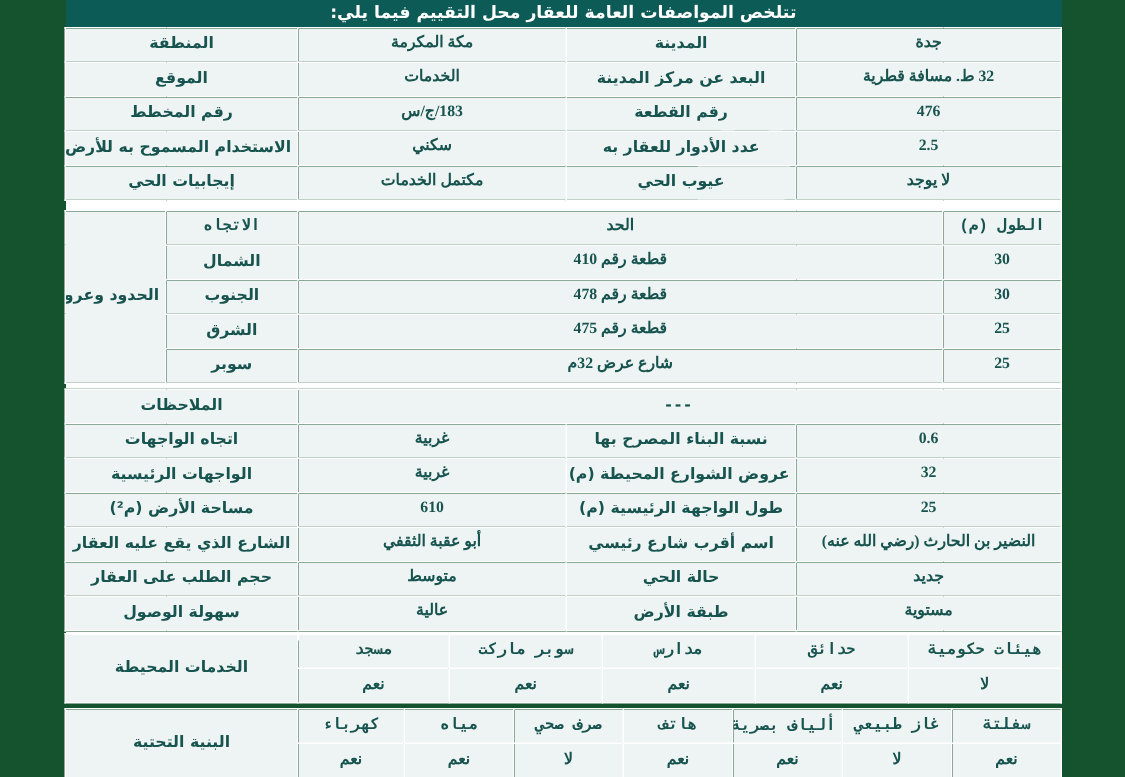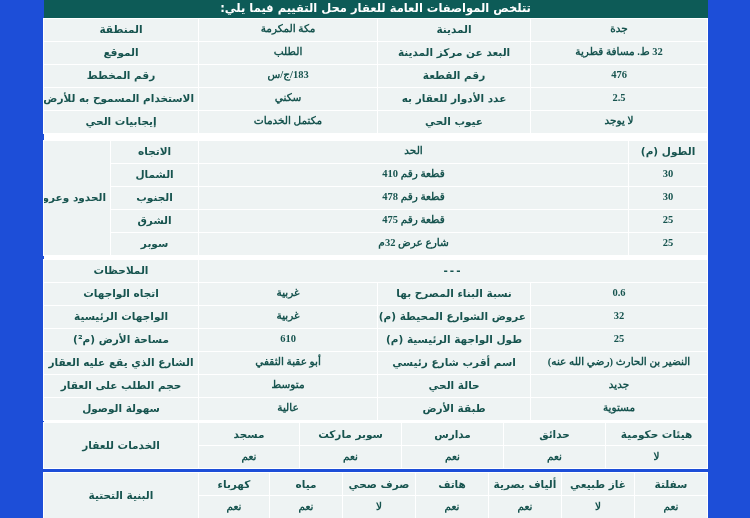--- a/index.html
+++ b/index.html
@@ -2,21 +2,21 @@
 <html lang="ar" dir="rtl"><head>
 <meta charset="utf-8">
 <style>
   html,body{margin:0;padding:0;}
   body{
     width:750px;height:518px;overflow:hidden;
     background:#ffffff;
     font-family:"DejaVu Sans","Liberation Sans",sans-serif;
     direction:rtl;
   }
-  #page{position:relative;width:750px;height:518px;background:#1d4ed8;}
+  #page{position:relative;width:750px;height:518px;background:#14532d;}
 
   
   .watermark{
     position:absolute;left:425px;top:78px;width:200px;height:95px;
     pointer-events:none;z-index:5;opacity:.55;
   }
   .wm-lock{
     position:absolute;left:40px;top:0;width:58px;height:62px;
   }
   .wm-lock .shackle{
@@ -65,21 +65,21 @@
     font-size:11.5px;
     height:18px;
     border:none;
     letter-spacing:.2px;
   }
   .lbl{ background:#c6d8d7; color:#17544f;margin-left:12px; }
   .val{ background:#eef3f3; color:#2d3b3b; font-weight:bold;font-family:Liberation Serif, serif; }
   .merge{ background:#c6d8d7; color:#17544f; white-space:normal; line-height:1.4; }
   .spacer td{ background:#ffffff; border:none; height:7px; padding:0; }
   .sep td{ background:#ffffff;border:none;height:4px;padding:0;}
-  .hdr-c{ background:#c6d8d7;color:#17544f; }
+  .hdr-c{ background:#c6d8d7;color:#17544f;font-family:Liberation Mono, monospace; }
   .dash{ background:#eef3f3;color:#6d7b7b;letter-spacing:2px;font-size:12px;}
   .small{ font-size:9.5px; }
   .tiny{ font-size:9px; }
 </style>
 </head>
 <body>
 
 <div id="page">
 
   <div class="watermark">
@@ -108,21 +108,21 @@
 
     <tr>
       <td class="val" colspan="2">جدة</td>
       <td class="lbl">المدينة</td>
       <td class="val">مكة المكرمة</td>
       <td class="lbl" colspan="2">المنطقة</td>
     </tr>
     <tr>
       <td class="val" colspan="2">32 ط. مسافة قطرية</td>
       <td class="lbl">البعد عن مركز المدينة</td>
-      <td class="val">الطلب</td>
+      <td class="val">الخدمات</td>
       <td class="lbl" colspan="2">الموقع</td>
     </tr>
     <tr>
       <td class="val" colspan="2">476</td>
       <td class="lbl">رقم القطعة</td>
       <td class="val">183/ج/س</td>
       <td class="lbl" colspan="2">رقم المخطط</td>
     </tr>
     <tr>
       <td class="val" colspan="2">2.5</td>
@@ -229,21 +229,21 @@
         <col style="width:101px">
         <col style="width:155px">
     </colgroup>
     <tbody>
         <tr>
       <td class="hdr-c">هيئات حكومية</td>
       <td class="hdr-c">حدائق</td>
       <td class="hdr-c">مدارس</td>
       <td class="hdr-c">سوبر ماركت</td>
       <td class="hdr-c">مسجد</td>
-      <td class="merge" rowspan="2">الخدمات للعقار</td>
+      <td class="merge" rowspan="2">الخدمات المحيطة</td>
     </tr>
     <tr>
       <td class="val">لا</td>
       <td class="val">نعم</td>
       <td class="val">نعم</td>
       <td class="val">نعم</td>
       <td class="val">نعم</td>
     </tr>
   </tbody>
     </table>

